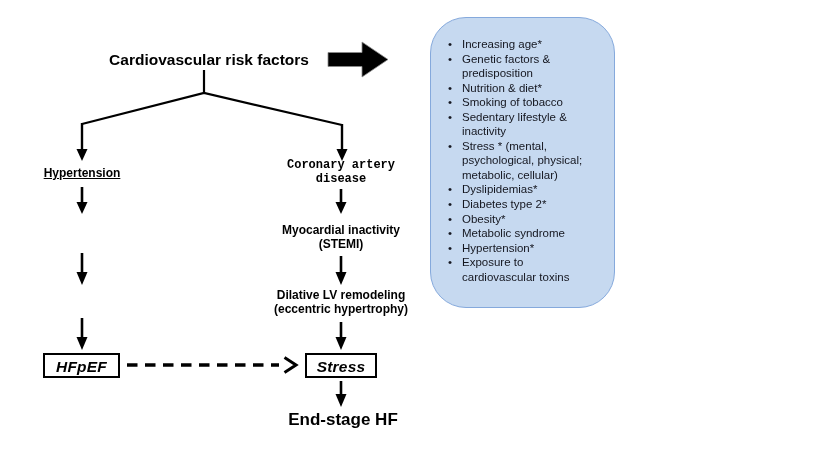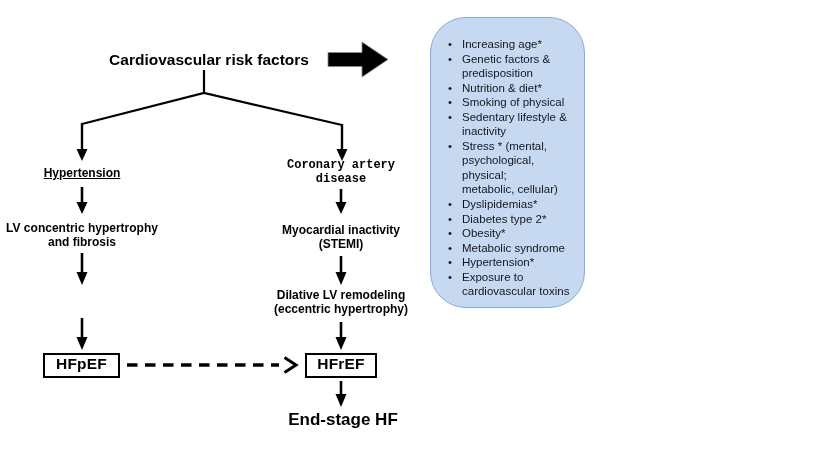--- a/index.html
+++ b/index.html
@@ -38,30 +38,31 @@
     font-weight: bold;
     line-height: 13.5px;
     white-space: pre-line;
   }
   .outcome-box {
     position: absolute;
     box-sizing: border-box;
     border: 2.2px solid #000;
     background: #ffffff;
     display: flex;
-    align-items: flex-start;
+    align-items: flex-end;
     justify-content: center;
     font-size: 15.5px;
     font-weight: bold;
     letter-spacing: 0.2px;
+    font-style: italic;
   }
   .risk-box {
     position: absolute;
     left: 430px; top: 17px;
-    width: 155px; height: 291px;
+    width: 185px; height: 291px;
     box-sizing: border-box;
     background: #c6d9f0;
     border: 1.8px solid #85a9dc;
     border-radius: 36px;
   }
   .risk-box ul {
     margin: 0;
     padding: 19px 8px 0 31px;
     list-style: none;
   }
@@ -140,44 +141,42 @@
 
     <g>
       <line x1="127" y1="365" x2="279" y2="365" stroke="#000" stroke-width="3.4" stroke-dasharray="10.5,7.5"></line>
       <polyline points="284.5,357.5 296,365 284.5,372.5" fill="none" stroke="#000" stroke-width="3"></polyline>
     </g>
   </svg>
 
   <div class="page-title">Cardiovascular risk factors</div>
 
   <div class="node" style="left:82px; top:167px;text-decoration:underline;">Hypertension</div>
-  <div class="node" style="left:82px; top:222px;">LV concentric hypertrophy
-and fibrosis</div>
   <div class="outcome-box" style="left:43px; top:353px; width:77px; height:25px;">
     <span>HFpEF</span>
   </div>
 
   <div class="node" style="left:341px; top:159px;font-family:Liberation Mono, monospace;">Coronary artery
 disease</div>
   <div class="node" style="left:341px; top:224px;">Myocardial inactivity
 (STEMI)</div>
   <div class="node" style="left:341px; top:289px;">Dilative LV remodeling
 (eccentric hypertrophy)</div>
   <div class="outcome-box" style="left:305px; top:353px; width:72px; height:25px;">
-    <span>HFrEF</span>
+    <span>Stress</span>
   </div>
   <div class="node" style="left:343px; top:413px; font-size:17px;">End-stage HF</div>
 
   <div class="risk-box">
     <ul>
       <li>Increasing age*</li>
       <li>Genetic factors &amp;
 predisposition</li>
       <li>Nutrition &amp; diet*</li>
-      <li>Smoking of physical</li>
+      <li>Smoking of tobacco</li>
       <li>Sedentary lifestyle &amp;
 inactivity</li>
       <li>Stress * (mental,
 psychological, physical;
 metabolic, cellular)</li>
       <li>Dyslipidemias*</li>
       <li>Diabetes type 2*</li>
       <li>Obesity*</li>
       <li>Metabolic syndrome</li>
       <li>Hypertension*</li>

